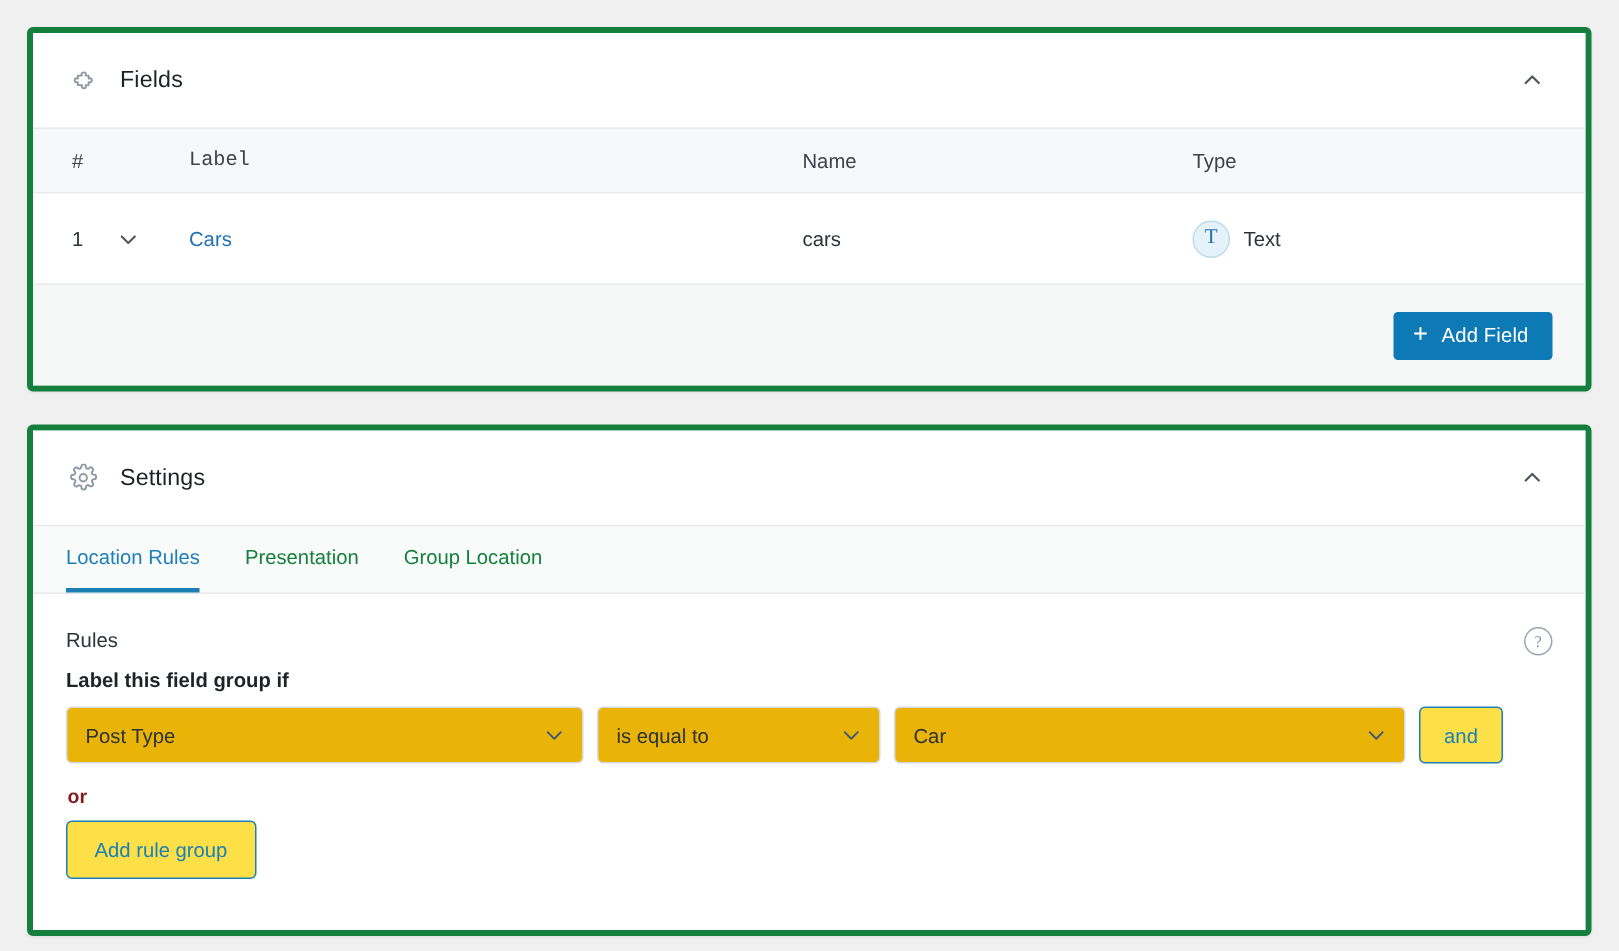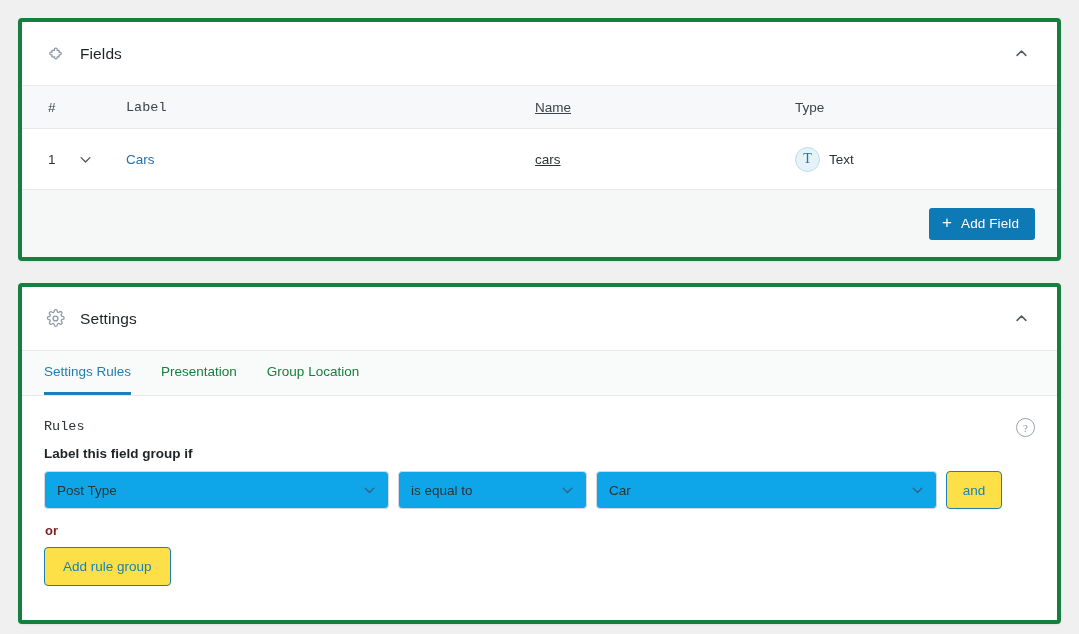--- a/index.html
+++ b/index.html
@@ -76,21 +76,21 @@
     align-items: center;
     height: 61px;
     background: #ffffff;
     border-bottom: 1px solid #e6e8ea;
     font-size: 13.5px;
     color: #2c3338;
   }
   .col-num   { width: 56px;  padding-left: 26px; flex: none; }
   .col-handle{ width: 46px;  flex: none; display: flex; align-items: center; color: #50575e; }
   .col-label { flex: 1 1 auto; padding-left: 2px; }
-  .col-name  { width: 260px; flex: none; text-decoration: underline; }
+  .col-name  { width: 260px; flex: none; }
   .col-type  { width: 262px; flex: none; display: flex; align-items: center; }
 
   .tbl-head .col-num { padding-left: 26px; }
   .tbl-head .col-label { padding-left: 2px; font-family: Liberation Mono, monospace; }
 
   .field-link {
     color: #2271b1;
     text-decoration: none;
     cursor: pointer;
     font-size: 13.5px;
@@ -168,21 +168,20 @@
   
   .rules-body {
     background: #ffffff;
     padding: 23px 22px 34px 22px;
     position: relative;
   }
   .rules-label {
     font-size: 13.5px;
     color: #2c3338;
     margin-bottom: 12px;
-    font-family: Liberation Mono, monospace;
   }
   .rules-sub {
     font-size: 13.5px;
     color: #1d2327;
     font-weight: 700;
     margin-bottom: 10px;
   }
   .help-icon {
     position: absolute;
     top: 22px;
@@ -199,21 +198,21 @@
 
   .rule-row {
     display: flex;
     align-items: center;
     gap: 9px;
     margin-bottom: 14px;
   }
   .select {
     position: relative;
     height: 38px;
-    background: #0ea5e9;
+    background: #eab308;
     border: 1px solid #d5d8dc;
     border-radius: 4px;
     display: flex;
     align-items: center;
     padding: 0 34px 0 12px;
     font-size: 13.5px;
     color: #2c3338;
     cursor: pointer;
   }
   .select .chev {
@@ -322,21 +321,21 @@
       </span>
       <span class="hdr-title">Settings</span>
       <span class="hdr-toggle">
         <svg width="15" height="15" viewBox="0 0 24 24" fill="none" stroke="currentColor" stroke-width="2.4" stroke-linecap="round" stroke-linejoin="round">
           <polyline points="5,15 12,8 19,15"></polyline>
         </svg>
       </span>
     </div>
 
     <div class="tabs">
-      <div class="tab active">Settings Rules</div>
+      <div class="tab active">Location Rules</div>
       <div class="tab">Presentation</div>
       <div class="tab">Group Location</div>
     </div>
 
     <div class="rules-body">
       <div class="help-icon">?</div>
 
       <div class="rules-label">Rules</div>
       <div class="rules-sub">Label this field group if</div>
 

